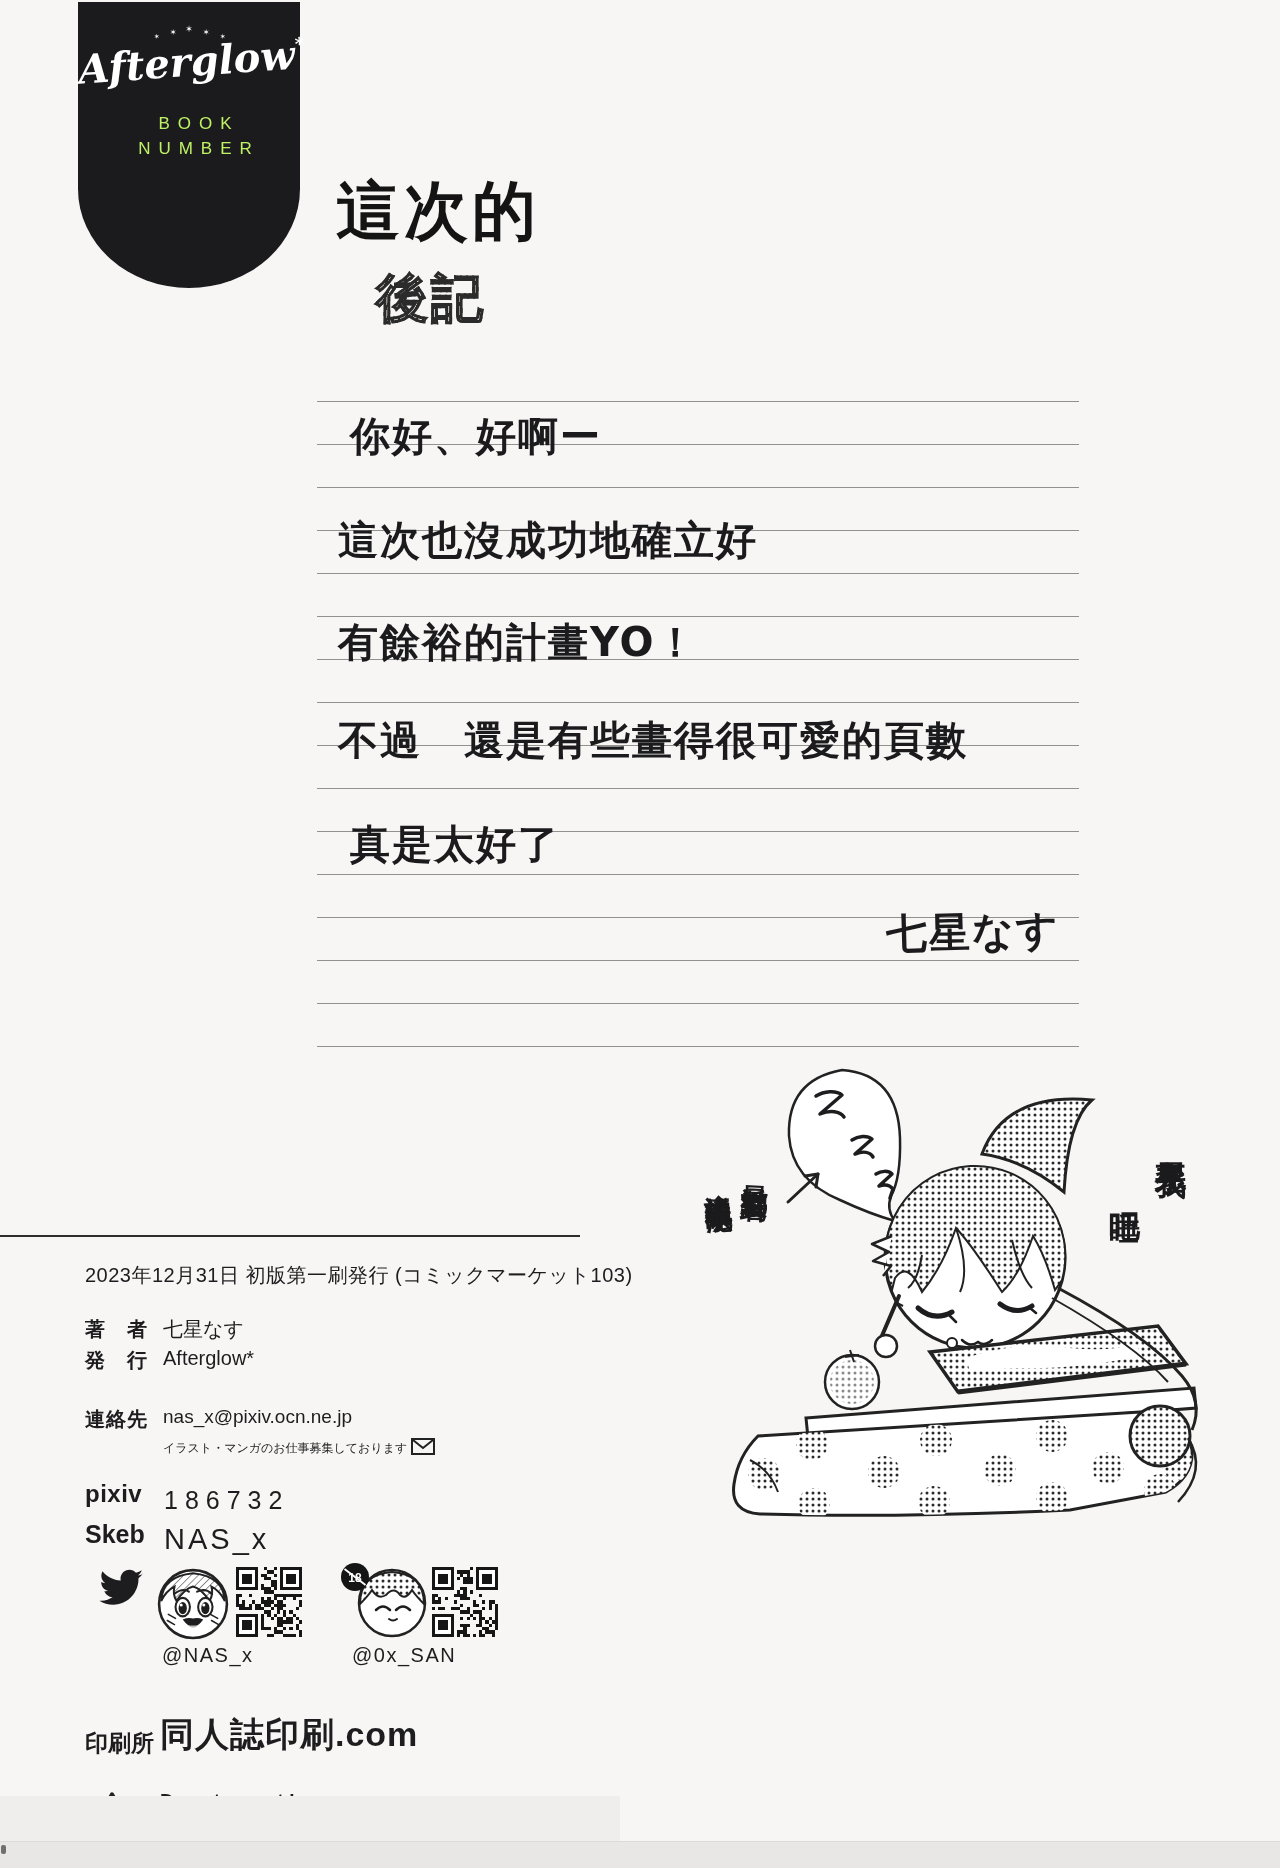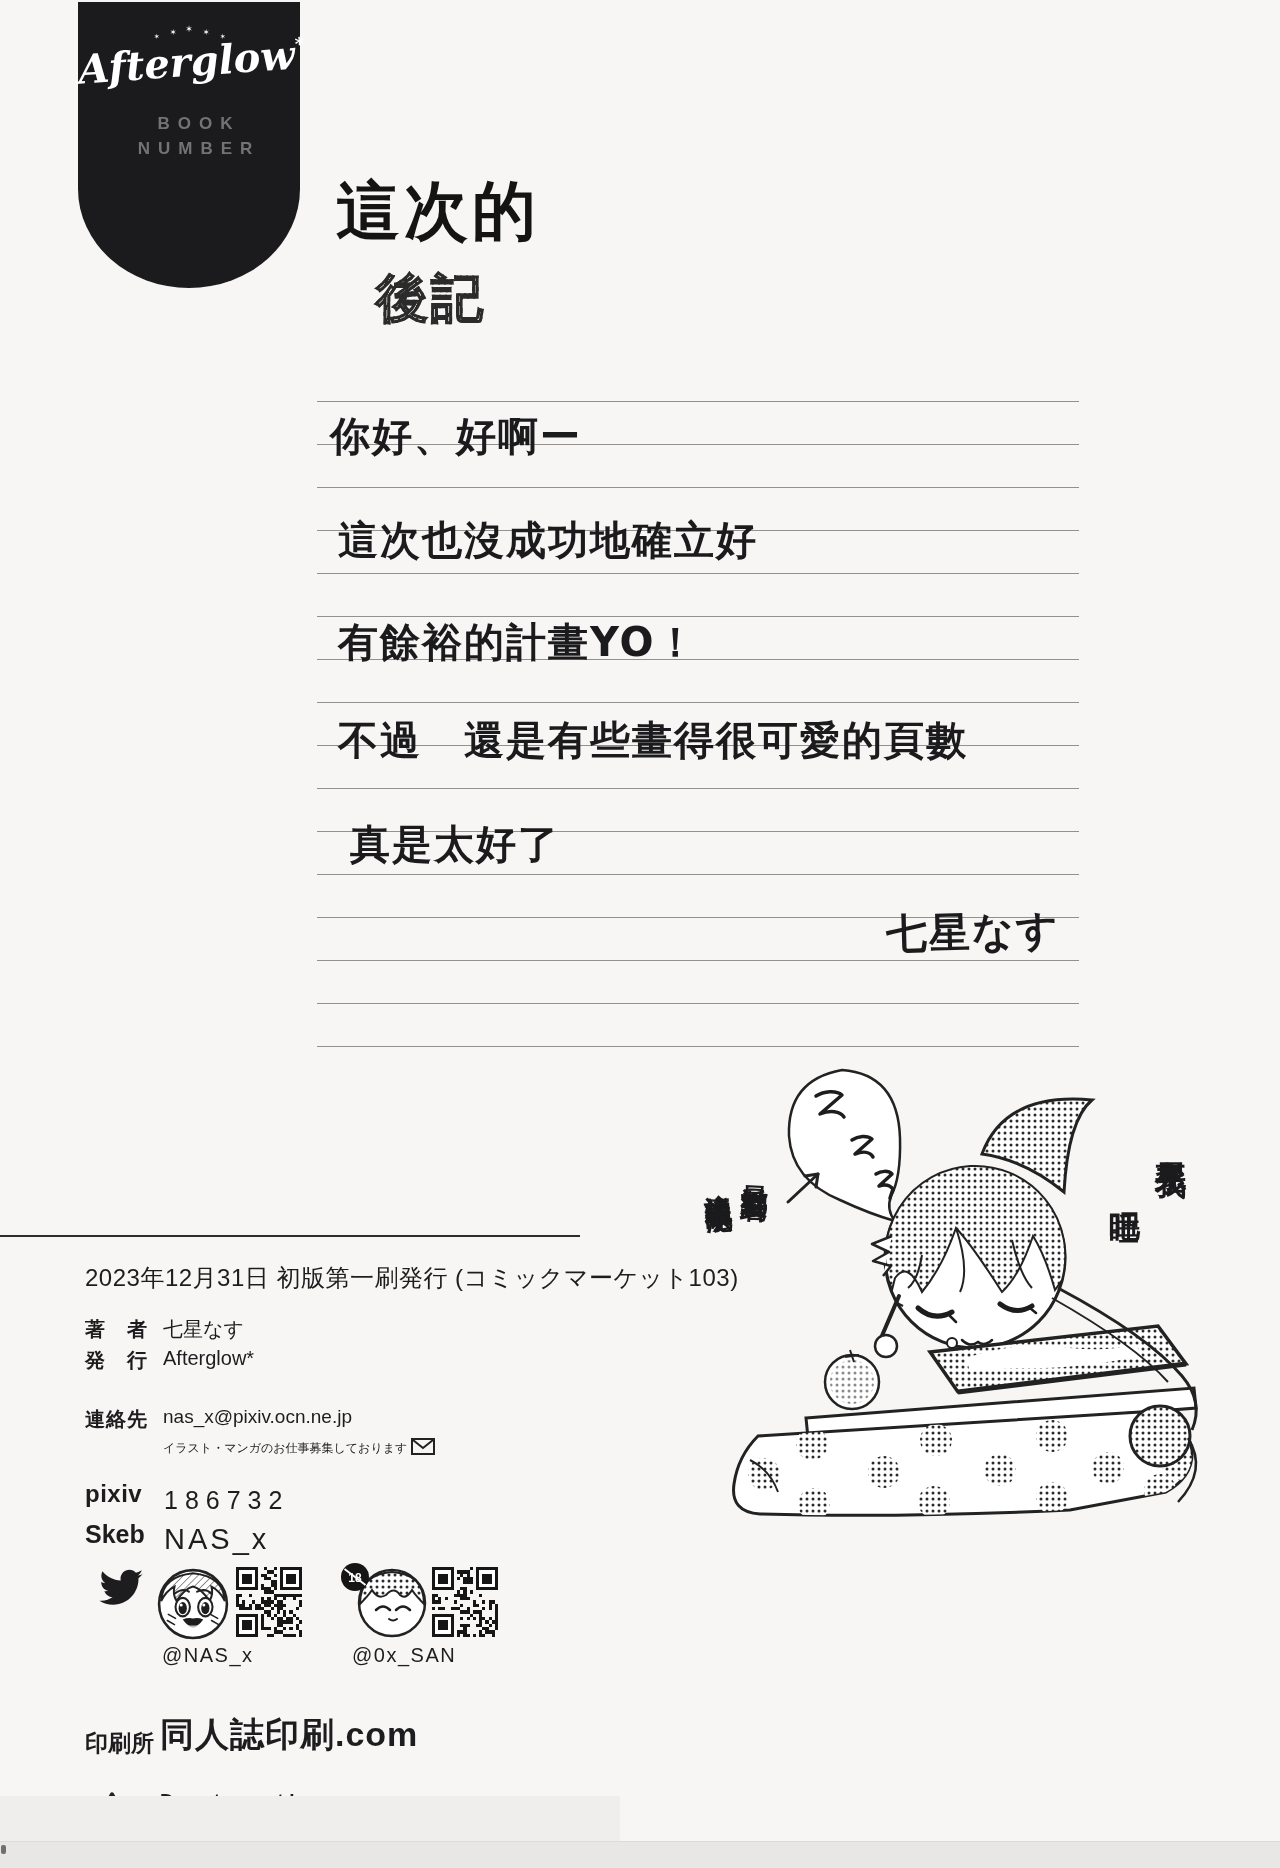--- a/index.html
+++ b/index.html
@@ -26,21 +26,21 @@
   .badge .stars span:nth-child(5){transform:translateY(8px) scale(.8);}
   .badge .brand{
     position:absolute;top:36px;left:0;right:0;text-align:center;
     font-family:"DejaVu Serif","Liberation Serif",serif;
     font-style:italic;font-weight:700;font-size:40px;transform:rotate(-4deg);
     white-space:nowrap;
   }
   .badge .brand .bstar{font-size:18px;font-style:normal;vertical-align:18px;margin-left:1px;}
   .badge .book,.badge .numberw{
     position:absolute;left:0;right:0;text-align:center;
-    font-size:17px;font-weight:700;color:#737373;letter-spacing:8px;padding-left:20px;
+    font-size:17px;font-weight:400;color:#bef264;letter-spacing:8px;padding-left:20px;
   }
   .badge .book{top:112px;}
   .badge .numberw{top:137px;}
   .badge .issue{
     position:absolute;top:172px;left:0;right:0;text-align:center;
     font-size:48px;font-weight:700;letter-spacing:1px;
   }
 
   
   .title-main{
@@ -60,41 +60,41 @@
 
   
   .rules{
     left:317px;top:401px;width:762px;height:647px;
     background:repeating-linear-gradient(to bottom, rgba(122,120,116,.8) 0 1px, rgba(0,0,0,0) 1px 43px);
   }
   .hw{
     font-family:"DejaVu Sans","Liberation Sans",sans-serif;
     font-weight:700;font-size:40px;letter-spacing:2px;color:#1b1b1d;white-space:nowrap;
   }
-  .hw0{left:330px;top:409px;}
+  .hw0{left:350px;top:409px;}
   .hw1{left:338px;top:513px;}
   .hw2{left:338px;top:615px;}
   .hw3{left:338px;top:713px;}
   .hw4{left:350px;top:817px;}
   .sig{left:886px;top:905px;font-size:41px;transform:rotate(-1.5deg);}
 
   
   .vnote{
     writing-mode:vertical-rl;text-orientation:upright;
     font-family:"DejaVu Sans","Liberation Sans",sans-serif;
     font-weight:700;color:#1b1b1d;letter-spacing:2px;
   }
   .note-recent{left:738px;top:1164px;font-size:27px;transform:rotate(3deg);}
   .note-style{left:698px;top:1172px;font-size:27px;transform:rotate(-4deg);}
   .note-tired{left:1150px;top:1138px;font-size:31px;}
   .note-sleep{left:1104px;top:1186px;font-size:31px;}
 
   
   .rule-top{left:0;top:1235px;width:580px;height:2px;background:#2d2d2d;}
-  .c-date{left:85px;top:1262px;font-size:24px;letter-spacing:.5px;}
+  .c-date{left:85px;top:1262px;font-size:20px;letter-spacing:.5px;}
   .c-label{font-size:20px;font-weight:700;letter-spacing:1px;}
   .c-value{font-size:20px;}
   .l-author{left:85px;top:1316px;} .v-author{left:163px;top:1316px;}
   .l-pub{left:85px;top:1347px;}    .v-pub{left:163px;top:1347px;}
   .l-contact{left:85px;top:1406px;}.v-contact{left:163px;top:1406px;font-size:19px;}
   .v-recruit{left:163px;top:1438px;font-size:12px;}
   .v-recruit svg{vertical-align:-3px;margin-left:4px;}
   .l-pixiv{left:85px;top:1480px;font-size:24px;font-weight:600;letter-spacing:.5px;}
   .v-pixiv{left:164px;top:1486px;font-size:25px;letter-spacing:7px;}
   .l-skeb{left:85px;top:1520px;font-size:25px;font-weight:800;}

